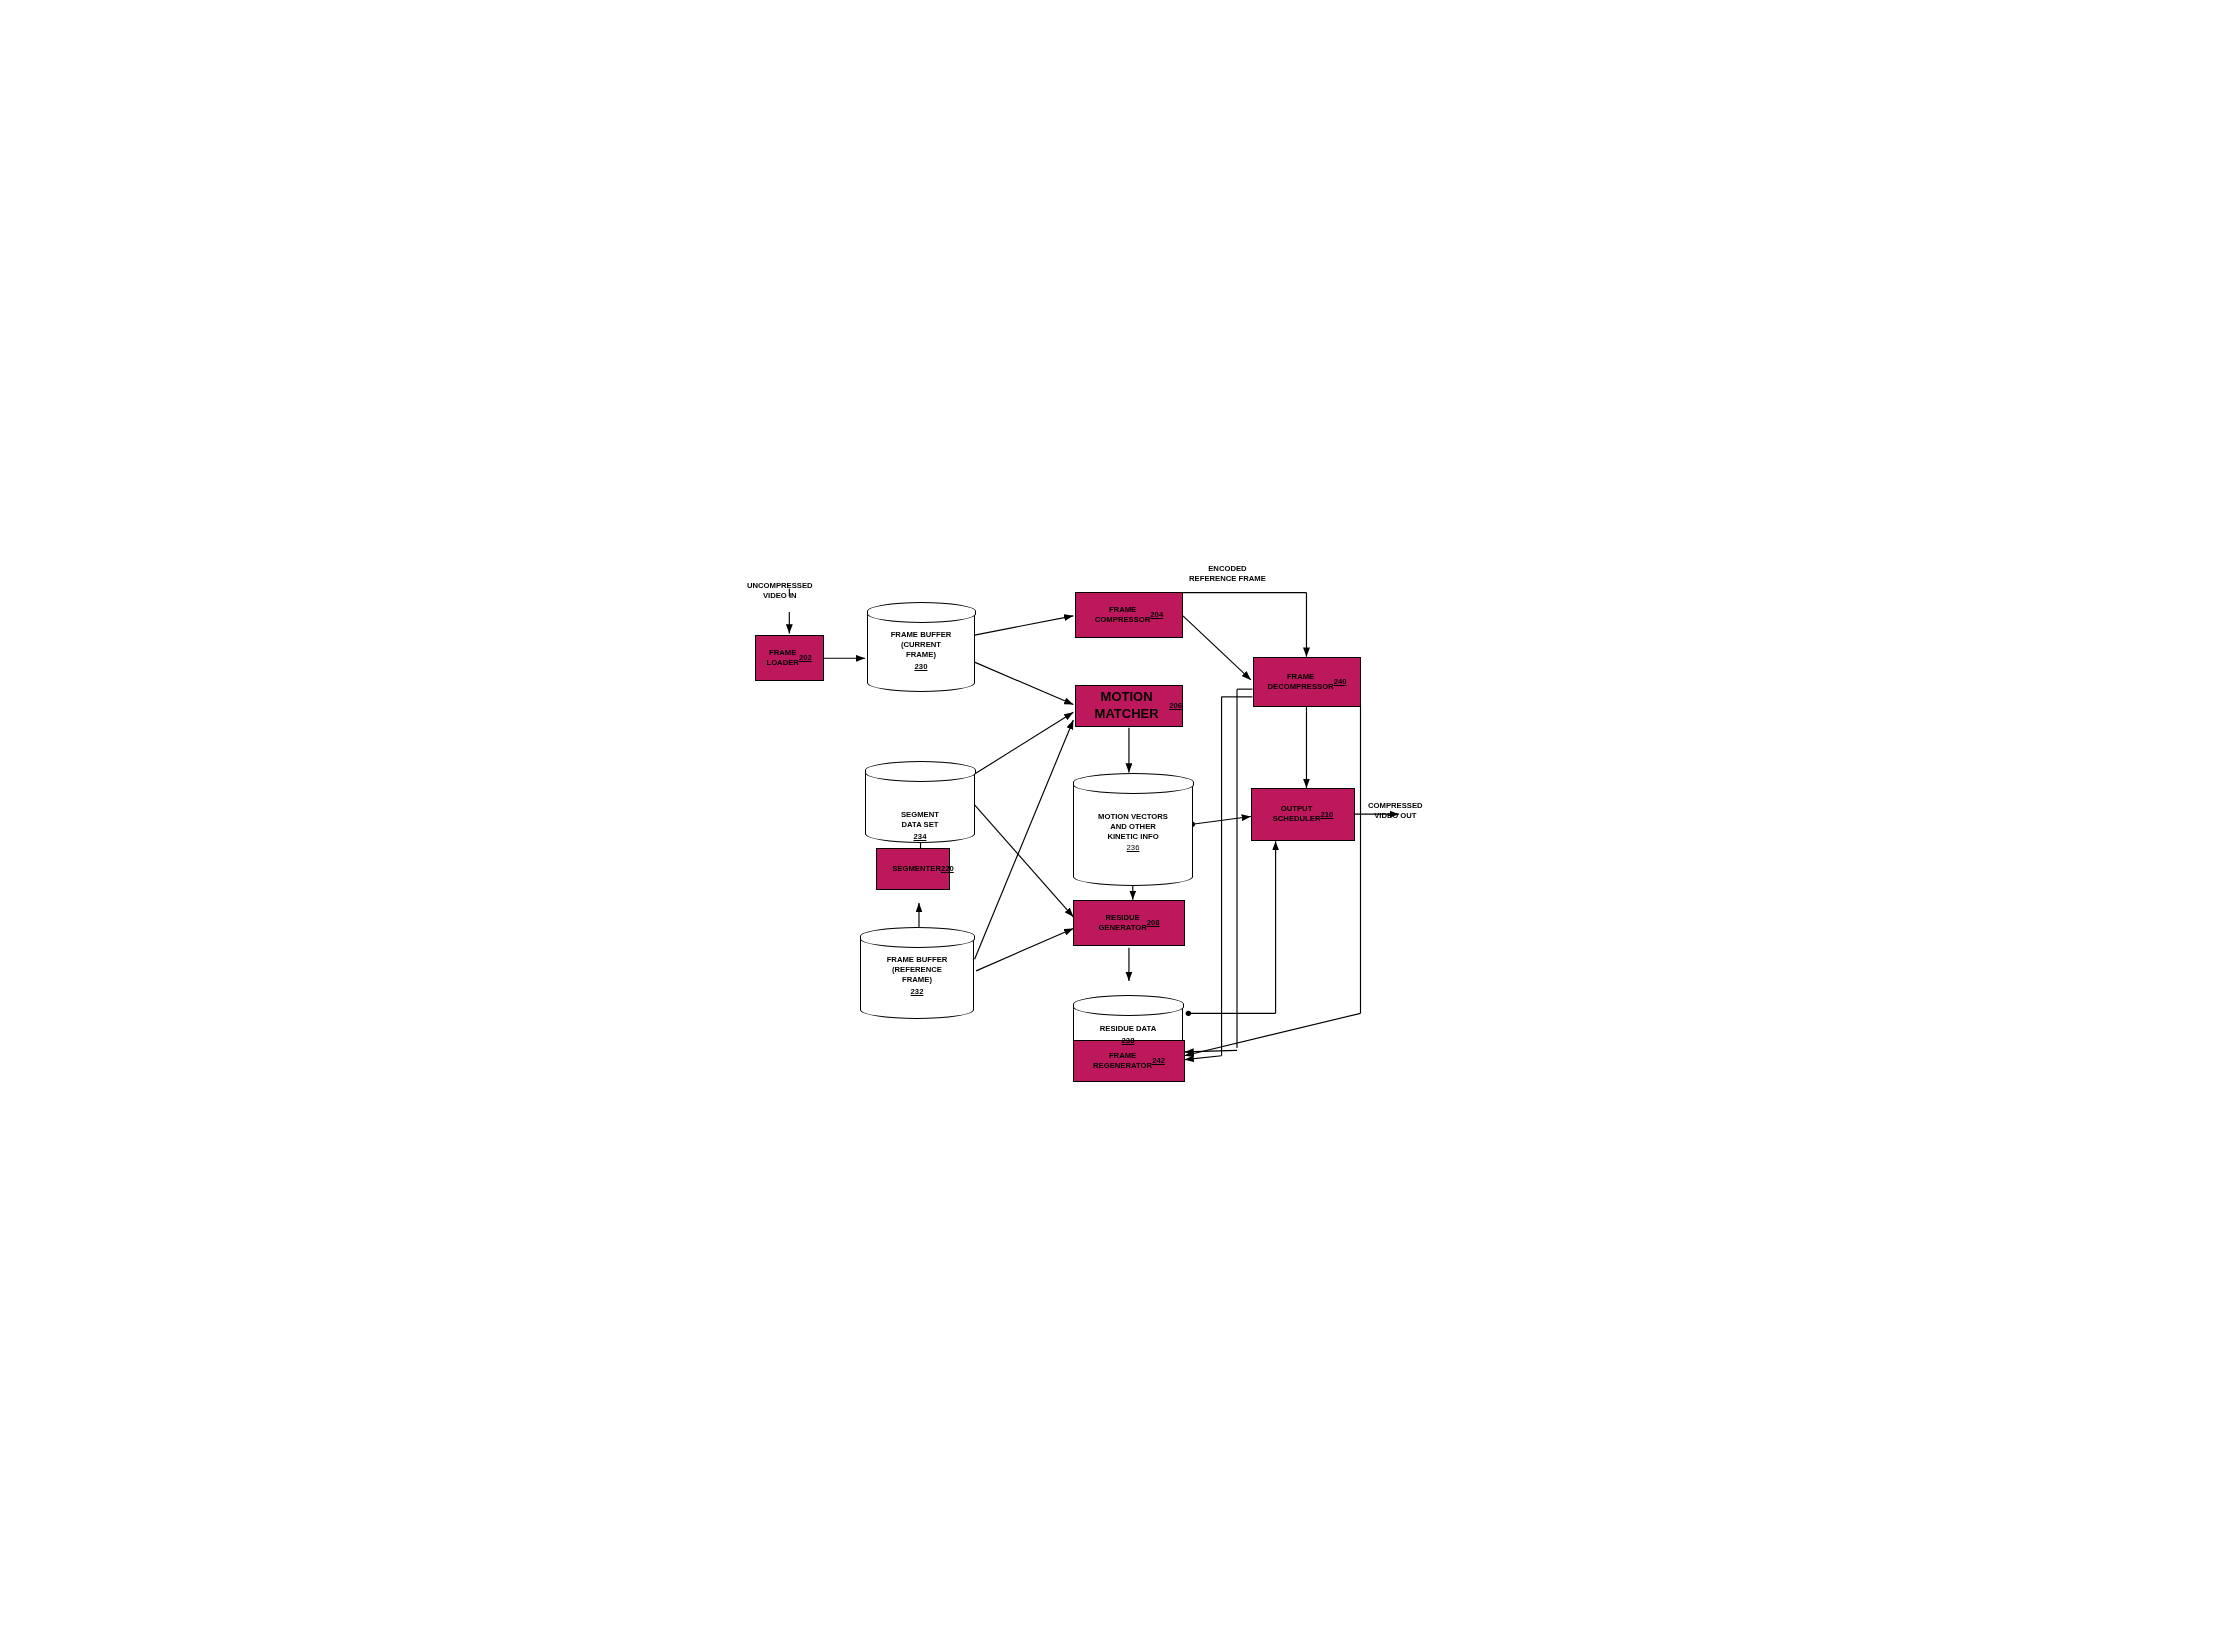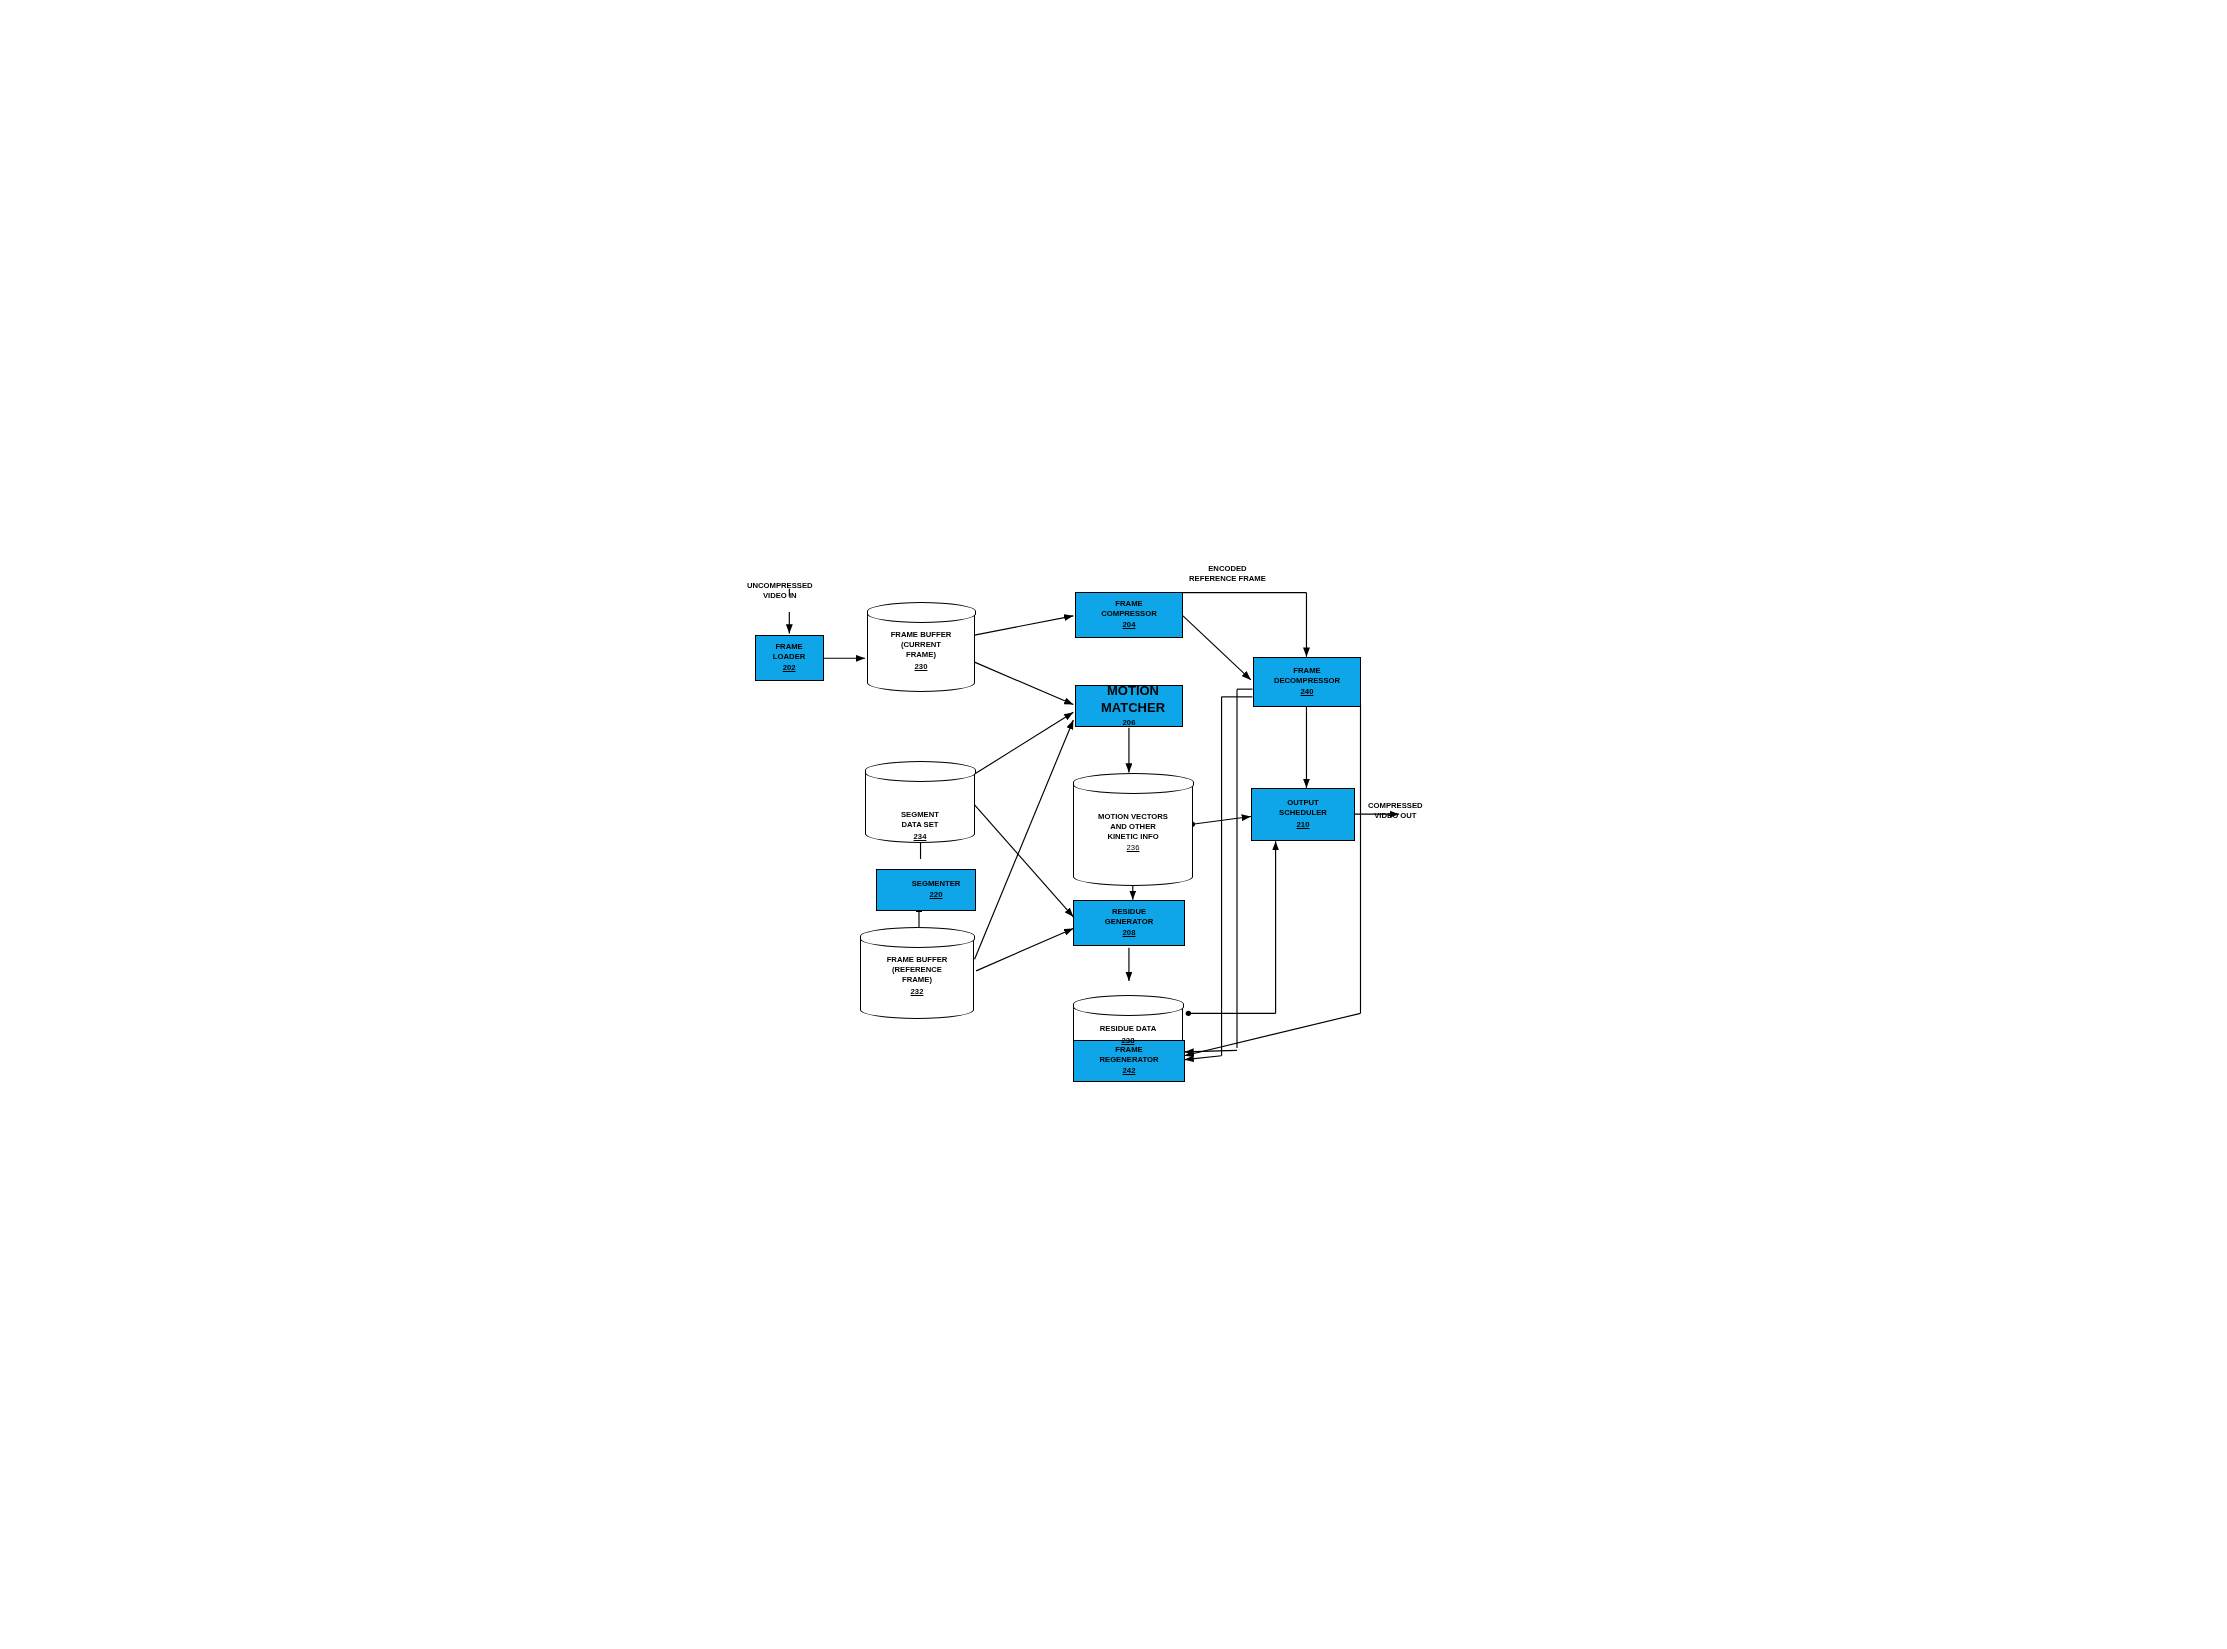--- a/index.html
+++ b/index.html
@@ -20,23 +20,23 @@
     }
     svg {
       position: absolute;
       top: 0; left: 0;
       width: 100%; height: 100%;
     }
     
     .box {
       position: absolute;
       border: 1.5px solid #000;
-      background: #0ea5e9;
+      background: #be185d;
       display: flex;
-      flex-direction: column;
+      flex-direction: row;
       align-items: center;
       justify-content: center;
       text-align: center;
       font-size: 8.5px;
       font-weight: bold;
       line-height: 1.3;
     }
     .box .ref {
       text-decoration: underline;
       display: block;
@@ -204,21 +204,21 @@
 
   <div class="box" style="left:508px; top:238px; width:104px; height:53px; font-size:7.7px;align-items:center;">
     <span style="font-weight:bold; font-size:7.7px;">OUTPUT<br>SCHEDULER</span>
     <span class="ref">210</span>
   </div>
 
   <div class="label-text" style="left:625px; top:251px; font-size:7.7px; font-weight:bold;">
     COMPRESSED<br>VIDEO OUT
   </div>
 
-  <div class="box" style="left:133px; top:319px; width:100px; height:42px; font-size:7.7px;padding-left:20px;">
+  <div class="box" style="left:133px; top:298px; width:74px; height:42px; font-size:7.7px;padding-left:20px;">
     <span style="font-weight:bold; font-size:7.7px;">SEGMENTER</span>
     <span class="ref">220</span>
   </div>
 
   <div class="box" style="left:330px; top:350px; width:112px; height:46px; font-size:7.7px;">
     <span style="font-weight:bold; font-size:7.7px;">RESIDUE<br>GENERATOR</span>
     <span class="ref">208</span>
   </div>
 
   <div class="cylinder" style="left:117px; top:378px; width:114px; height:91px; font-size:7.7px;">

